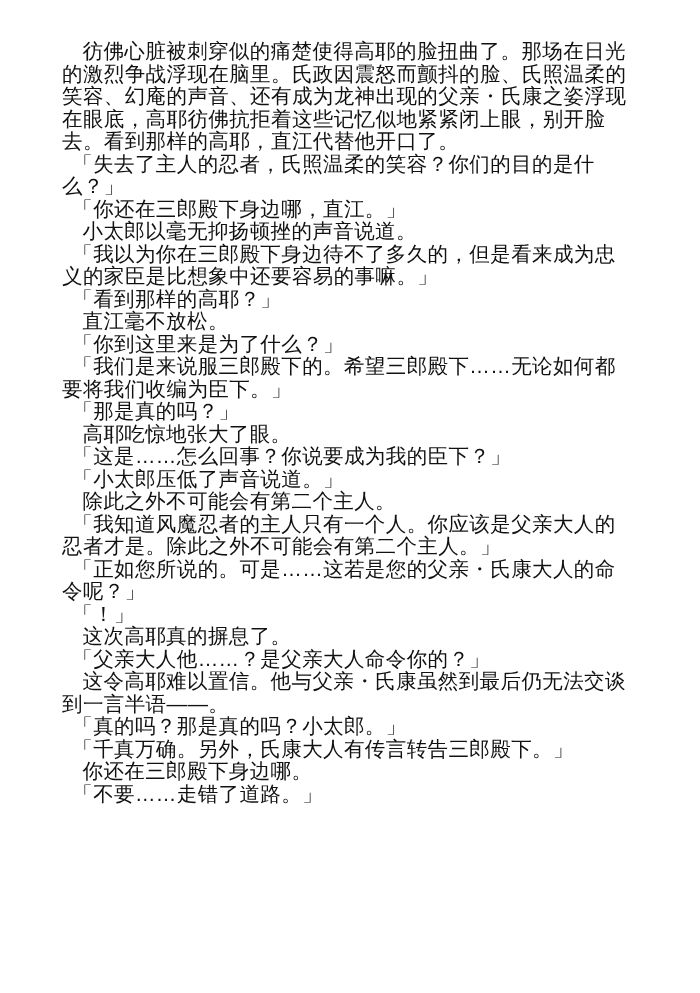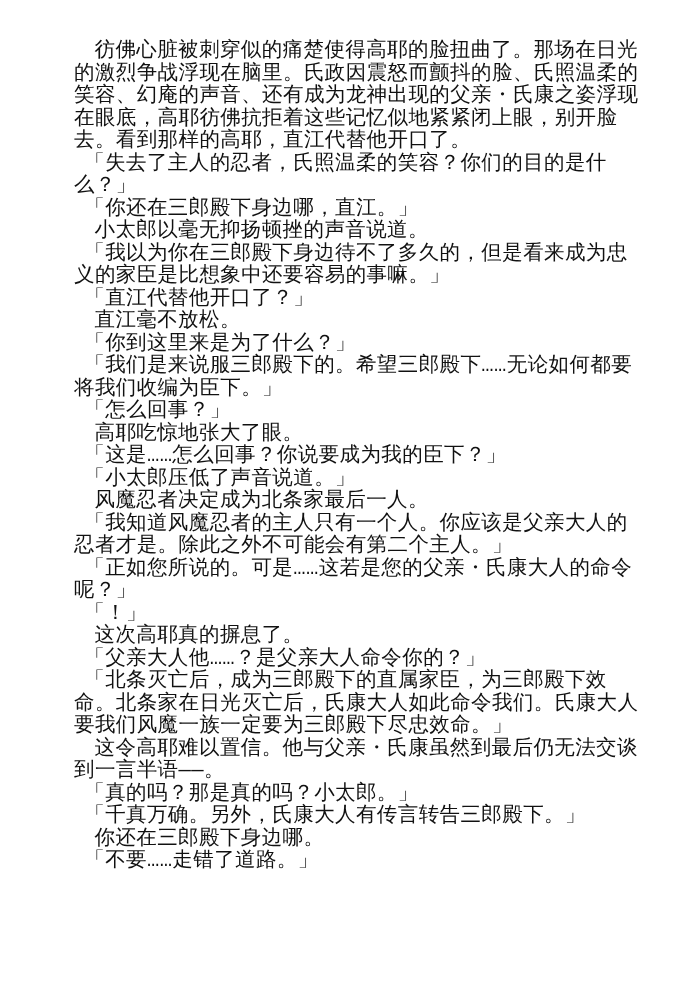--- a/index.html
+++ b/index.html
@@ -1,52 +1,51 @@
 <!DOCTYPE html>
 <html><head>
 <meta charset="utf-8">
 <style>
   html, body { margin: 0; padding: 0; background: #ffffff; }
   body { width: 700px; height: 993px; overflow: hidden; position: relative; }
   .page {
     position: absolute;
-    left: 74px;
+    left: 62px;
     top: 40px;
     width: 572px;
-    font-family: Liberation Mono, monospace;
+    font-family: Liberation Sans, sans-serif;
     font-size: 20.5px;
     line-height: 22.5px;
     color: #111111;
     letter-spacing: 0.4px;
   }
   .para { margin: 0; padding: 0; text-indent: 1em; word-break: break-all; }
   .para.dialogue { text-indent: 0.5em; }
 </style>
 </head>
 <body>
 
 <div class="page">
   <p class="para">彷佛心脏被刺穿似的痛楚使得高耶的脸扭曲了。那场在日光的激烈争战浮现在脑里。氏政因震怒而颤抖的脸、氏照温柔的笑容、幻庵的声音、还有成为龙神出现的父亲・氏康之姿浮现在眼底，高耶彷佛抗拒着这些记忆似地紧紧闭上眼，别开脸去。看到那样的高耶，直江代替他开口了。</p>
   <p class="para dialogue">「失去了主人的忍者，氏照温柔的笑容？你们的目的是什么？」</p>
   <p class="para dialogue">「你还在三郎殿下身边哪，直江。」</p>
   <p class="para">小太郎以毫无抑扬顿挫的声音说道。</p>
   <p class="para dialogue">「我以为你在三郎殿下身边待不了多久的，但是看来成为忠义的家臣是比想象中还要容易的事嘛。」</p>
-  <p class="para dialogue">「直江代替他开口了？」</p>
+  <p class="para dialogue">「看到那样的高耶？」</p>
   <p class="para">直江毫不放松。</p>
   <p class="para dialogue">「你到这里来是为了什么？」</p>
   <p class="para dialogue">「我们是来说服三郎殿下的。希望三郎殿下……无论如何都要将我们收编为臣下。」</p>
-  <p class="para dialogue">「怎么回事？」</p>
+  <p class="para dialogue">「那是真的吗？」</p>
   <p class="para">高耶吃惊地张大了眼。</p>
   <p class="para dialogue">「这是……怎么回事？你说要成为我的臣下？」</p>
   <p class="para dialogue">「小太郎压低了声音说道。」</p>
-  <p class="para">风魔忍者决定成为北条家最后一人。</p>
+  <p class="para">除此之外不可能会有第二个主人。</p>
   <p class="para dialogue">「我知道风魔忍者的主人只有一个人。你应该是父亲大人的忍者才是。除此之外不可能会有第二个主人。」</p>
   <p class="para dialogue">「正如您所说的。可是……这若是您的父亲・氏康大人的命令呢？」</p>
   <p class="para dialogue">「！」</p>
   <p class="para">这次高耶真的摒息了。</p>
   <p class="para dialogue">「父亲大人他……？是父亲大人命令你的？」</p>
-  <p class="para dialogue">「北条灭亡后，成为三郎殿下的直属家臣，为三郎殿下效命。北条家在日光灭亡后，氏康大人如此命令我们。氏康大人要我们风魔一族一定要为三郎殿下尽忠效命。」</p>
   <p class="para">这令高耶难以置信。他与父亲・氏康虽然到最后仍无法交谈到一言半语——。</p>
   <p class="para dialogue">「真的吗？那是真的吗？小太郎。」</p>
   <p class="para dialogue">「千真万确。另外，氏康大人有传言转告三郎殿下。」</p>
   <p class="para">你还在三郎殿下身边哪。</p>
   <p class="para dialogue">「不要……走错了道路。」</p>
 </div>
 
 </body></html>

